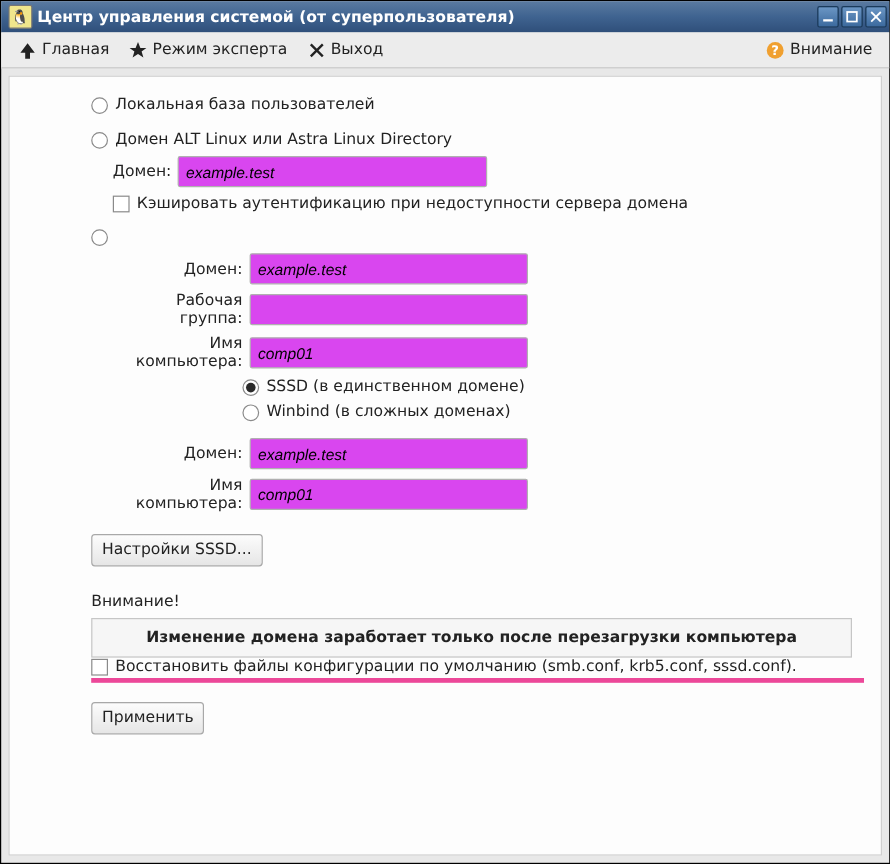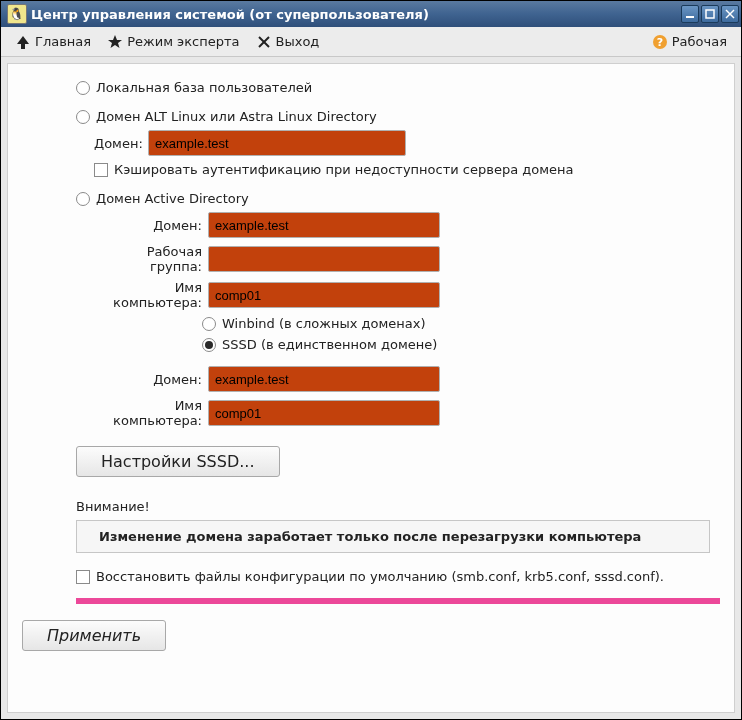--- a/index.html
+++ b/index.html
@@ -119,54 +119,56 @@
   margin-left: 72px;
   margin-bottom: 6px;
 }
 .form-row label { width: 48px; text-align: right; margin-right: 6px; }
 .form-row input[type="text"] {
   height: 26px;
   border: 1px solid #b0b0b0;
   border-radius: 2px;
   padding: 0 6px;
   font-size: 13px;
-  background: #c2410c;
+  background: #d946ef;
+  font-style: italic;
 }
 .input-a { width: 258px; }
 .input-b { width: 232px; }
 .section-ad .form-row label { width: 108px; }
 .section-fi .form-row label { width: 108px; }
 .btn {
   display: inline-block;
-  padding: 5px 24px;
+  padding: 5px 8px;
   border: 1px solid #a8a8a8;
   border-radius: 3px;
   background: linear-gradient(to bottom,#fcfcfc,#e6e6e6);
   cursor: pointer;
-  font-size: 16px;
+  font-size: 13px;
 }
 .sssd-btn-wrap { margin-left: 54px; margin-top: 18px; margin-bottom: 22px; }
 .attention-label { margin-left: 54px; margin-bottom: 6px; }
 .attention-box {
   margin-left: 54px;
   margin-right: 10px;
   border: 1px solid #c6c6c6;
   background: #f6f6f6;
   padding: 8px 22px;
   font-weight: bold;
-  margin-bottom: 16px;
+  margin-bottom: 0;
+  text-align: center;
 }
 .restore-row {
   display: flex;
   align-items: center;
   margin-left: 54px;
-  padding-bottom: 14px;
-  border-bottom: 6px solid #ec4899;
-}
-.apply-wrap { margin-top: 16px; font-style: italic; }
+  padding-bottom: 2px;
+  border-bottom: 4px solid #ec4899;
+}
+.apply-wrap { margin-left: 54px; margin-top: 16px; }
 </style>
 </head>
 <body>
 
 <div class="window">
 
   <div class="titlebar">
     <div class="app-icon">🐧</div>
     <div class="title">Центр управления системой (от суперпользователя)</div>
     <div class="win-btn">
@@ -214,21 +216,21 @@
       <span>Выход</span>
     </div>
     <div class="spacer"></div>
     <div class="tb-item help">
       <span class="ic">
         <svg viewBox="0 0 16 16">
             <circle cx="8" cy="8" r="7" fill="#f0a030"></circle>
             <text x="8" y="12" text-anchor="middle" font-size="11" font-weight="bold" fill="#fff">?</text>
           </svg>
       </span>
-      <span>Рабочая</span>
+      <span>Внимание</span>
     </div>
   </div>
 
   <div class="content">
 
     <div class="opt-block">
       <div class="radio-row">
         <div class="radio-outer">
             <div class="radio-dot"></div>
           </div>
@@ -251,45 +253,44 @@
         <div class="check-box"></div>
         <span>Кэшировать аутентификацию при недоступности сервера домена</span>
       </div>
     </div>
 
     <div class="opt-block section-ad">
       <div class="radio-row">
         <div class="radio-outer">
             <div class="radio-dot"></div>
           </div>
-        <span>Домен Active Directory</span>
       </div>
       <div class="form-row">
         <label>Домен:</label>
         <input type="text" class="input-b" value="example.test" style="">
       </div>
       <div class="form-row">
         <label>Рабочая группа:</label>
         <input type="text" class="input-b" value="" style="">
       </div>
       <div class="form-row">
         <label>Имя компьютера:</label>
         <input type="text" class="input-b" value="comp01" style="">
       </div>
       <div class="radio-row sub">
+        <div class="radio-outer checked">
+            <div class="radio-dot"></div>
+          </div>
+        <span>SSSD (в единственном домене)</span>
+      </div>
+      <div class="radio-row sub">
         <div class="radio-outer">
             <div class="radio-dot"></div>
           </div>
         <span>Winbind (в сложных доменах)</span>
-      </div>
-      <div class="radio-row sub">
-        <div class="radio-outer checked">
-            <div class="radio-dot"></div>
-          </div>
-        <span>SSSD (в единственном домене)</span>
       </div>
     </div>
 
     <div class="opt-block section-fi">
       <div class="form-row">
         <label>Домен:</label>
         <input type="text" class="input-b" value="example.test" style="">
       </div>
       <div class="form-row">
         <label>Имя компьютера:</label>

